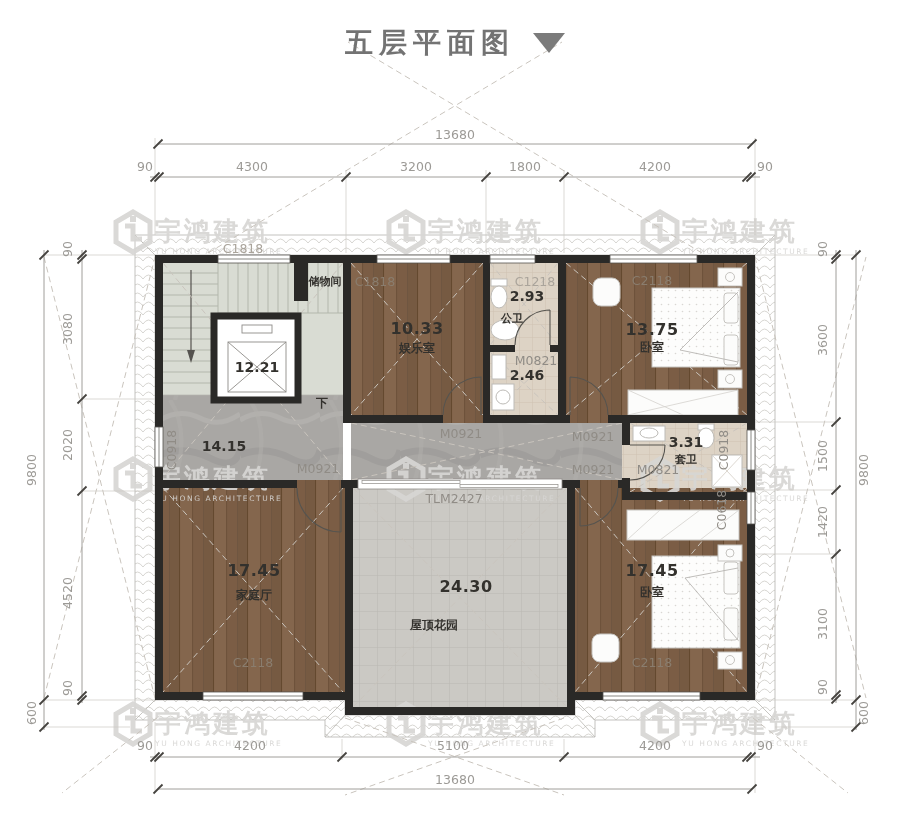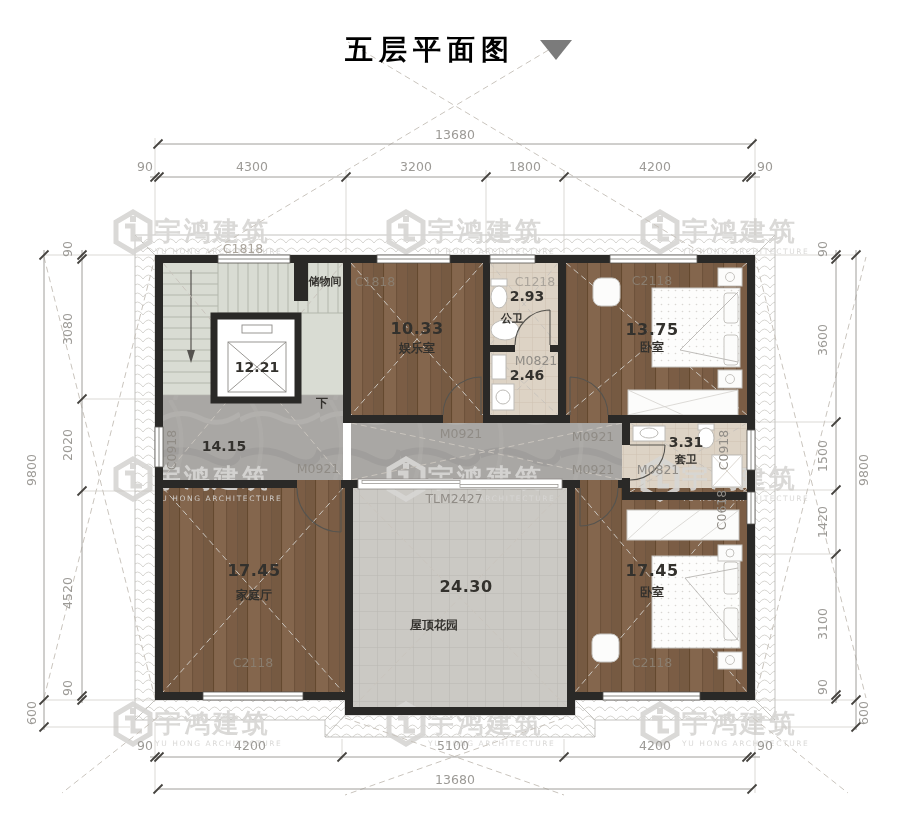--- a/index.html
+++ b/index.html
@@ -1,18 +1,18 @@
 <!DOCTYPE html>
 <html><head>
 <meta charset="utf-8">
 <style>
   html,body{margin:0;padding:0;background:#ffffff;width:910px;height:827px;overflow:hidden;}
   .stage{position:relative;width:910px;height:827px;background:#fff;}
   .title-row{position:absolute;top:24px;left:0;right:0;display:flex;justify-content:center;align-items:center;gap:18px;z-index:5;}
-  .title-row h1{margin:7px;font-family:Liberation Sans, sans-serif;font-size:28px;font-weight:600;color:#000000;letter-spacing:6px;}
+  .title-row h1{margin:0;font-family:Liberation Sans, sans-serif;font-size:28px;font-weight:600;color:#737373;letter-spacing:6px;}
   .tri{width:0;height:0;border-left:16px solid transparent;border-right:16px solid transparent;border-top:20px solid #7b7b7b;}
   svg{position:absolute;top:0;left:0;}
   text{font-family:"DejaVu Sans",sans-serif;text-anchor:middle;}
   .t-dim{font-size:12.5px;fill:#9c9a96;}
   .t-area{font-size:16px;fill:#33312d;font-weight:600;letter-spacing:.5px;}
   .t-area-s{font-size:14px;fill:#33312d;font-weight:600;}
   .t-name{font-size:12px;fill:#33312d;font-weight:600;}
   .t-name-s{font-size:11px;fill:#33312d;font-weight:600;}
   .t-code{font-size:12.5px;fill:#908c86;}
   .t-code-w{font-size:12.5px;fill:#8a7d6e;}

